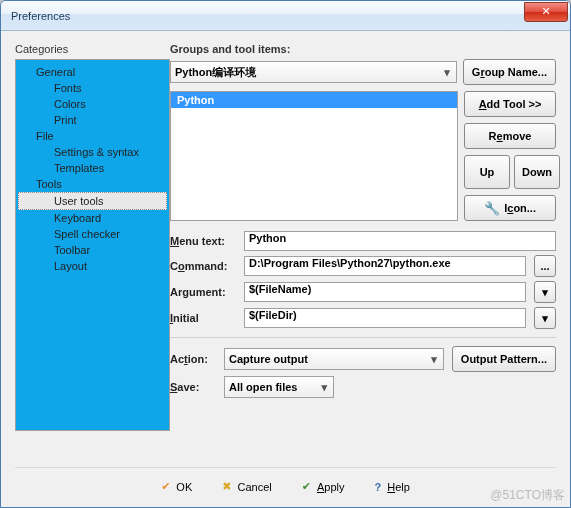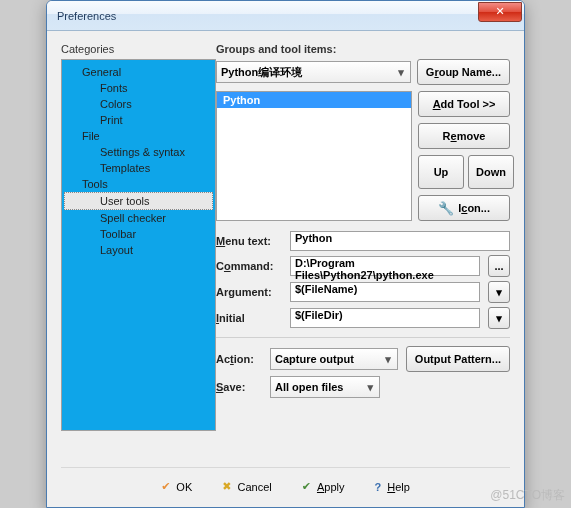--- a/index.html
+++ b/index.html
@@ -1,17 +1,17 @@
 <!DOCTYPE html>
 <html><head>
 <meta charset="utf-8">
 <style>
 * { box-sizing: border-box; font-family: Tahoma, "Segoe UI", sans-serif; font-size: 11px; }
 body { margin: 0; background: #ccc; display: flex; justify-content: center; align-items: center; height: 100vh; }
-.window { width: 479px; height: 508px; background: #f0f0f0; border: 1px solid #4a7bb0; border-radius: 6px 6px 0 0; overflow: hidden; box-shadow: 0 4px 16px rgba(0,0,0,0.3); }
+.window { width: 571px; height: 508px; background: #f0f0f0; border: 1px solid #4a7bb0; border-radius: 6px 6px 0 0; overflow: hidden; box-shadow: 0 4px 16px rgba(0,0,0,0.3); }
 .titlebar { height: 30px; background: linear-gradient(to bottom, #f8fbfe 0%, #eaf2fb 45%, #d4e5f6 46%, #d8e8f7 100%); display: flex; align-items: center; padding: 0 2px 0 10px; border-bottom: 1px solid #a0b8cf; }
 .title { color: #1e395b; }
 .close-btn { margin-left: auto; width: 44px; height: 20px; background: linear-gradient(to bottom, #f28a83 0%, #e2513f 49%, #cf2a15 50%, #e85d46 100%); border: 1px solid #8b3a2f; border-radius: 0 0 3px 3px; color: #fff; display: flex; align-items: center; justify-content: center; font-size: 10px; margin-top: -8px; cursor: pointer; }
 .body { padding: 12px 14px 8px 14px; height: calc(100% - 30px); display: flex; flex-direction: column; }
 .main { display: flex; flex: 1; }
 .left-col { width: 155px; }
 .label { display: block; margin-bottom: 4px; color: #333; }
 .tree { border: 1px solid #a0a0a0; background: #0ea5e9; height: 372px; padding: 4px 2px; }
 .tree-item { padding: 2px 4px 2px 18px; color: #222; cursor: pointer; }
 .tree-item.l2 { padding-left: 36px; }
@@ -56,20 +56,21 @@
         <div class="tree" id="tree">
             <div class="tree-item">General</div>
             <div class="tree-item l2">Fonts</div>
             <div class="tree-item l2">Colors</div>
             <div class="tree-item l2">Print</div>
             <div class="tree-item">File</div>
             <div class="tree-item l2">Settings &amp; syntax</div>
             <div class="tree-item l2">Templates</div>
             <div class="tree-item">Tools</div>
             <div class="tree-item l2 selected">User tools</div>
+            <div class="tree-item l2">Keyboard</div>
             <div class="tree-item l2">Spell checker</div>
             <div class="tree-item l2">Toolbar</div>
             <div class="tree-item l2">Layout</div>
           </div>
       </div>
       <div class="right-col">
         <span class="label">Groups and tool items:</span>
         <div class="row">
           <div class="combo">
               <span>Python编译环境</span>

